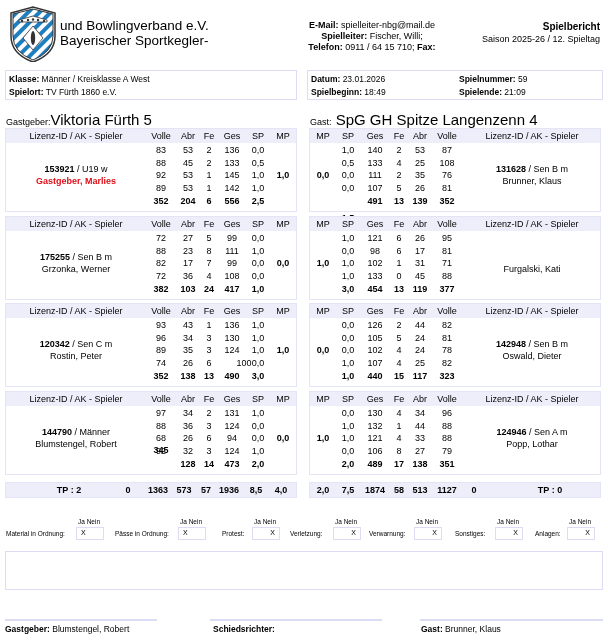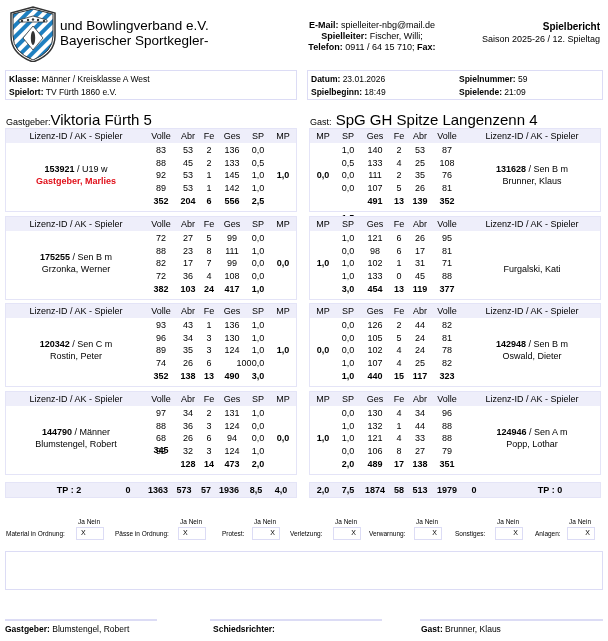--- a/index.html
+++ b/index.html
@@ -411,21 +411,21 @@
   <div class="cell" style="left:208px;width:30px;">1936</div>
   <div class="cell" style="left:238px;width:24px;">8,5</div>
   <div class="cell" style="left:262px;width:26px;">4,0</div>
 </div>
 <div class="abs totbox" style="left:309px;top:482px;">
   <div class="cell" style="left:0px;width:26px;">2,0</div>
   <div class="cell" style="left:26px;width:24px;">7,5</div>
   <div class="cell" style="left:50px;width:30px;">1874</div>
   <div class="cell" style="left:80px;width:18px;">58</div>
   <div class="cell" style="left:98px;width:24px;">513</div>
-  <div class="cell" style="left:122px;width:30px;">1979</div>
+  <div class="cell" style="left:122px;width:30px;">1127</div>
   <div class="cell" style="left:154px;width:20px;">0</div>
   <div class="cell" style="left:210px;width:60px;">TP : 0</div>
 </div>
 
 <div id="checks">
     <div class="jn" style="left:78px;top:518px;">Ja Nein</div>
     <div class="chk-label" style="left:6px;top:530px;">Material in Ordnung:</div>
     <div class="chkbox" style="left:76px;top:527px;padding-left:4px;text-align:left;">X</div>
     <div class="jn" style="left:180px;top:518px;">Ja Nein</div>
     <div class="chk-label" style="left:115px;top:530px;">Pässe in Ordnung:</div>

